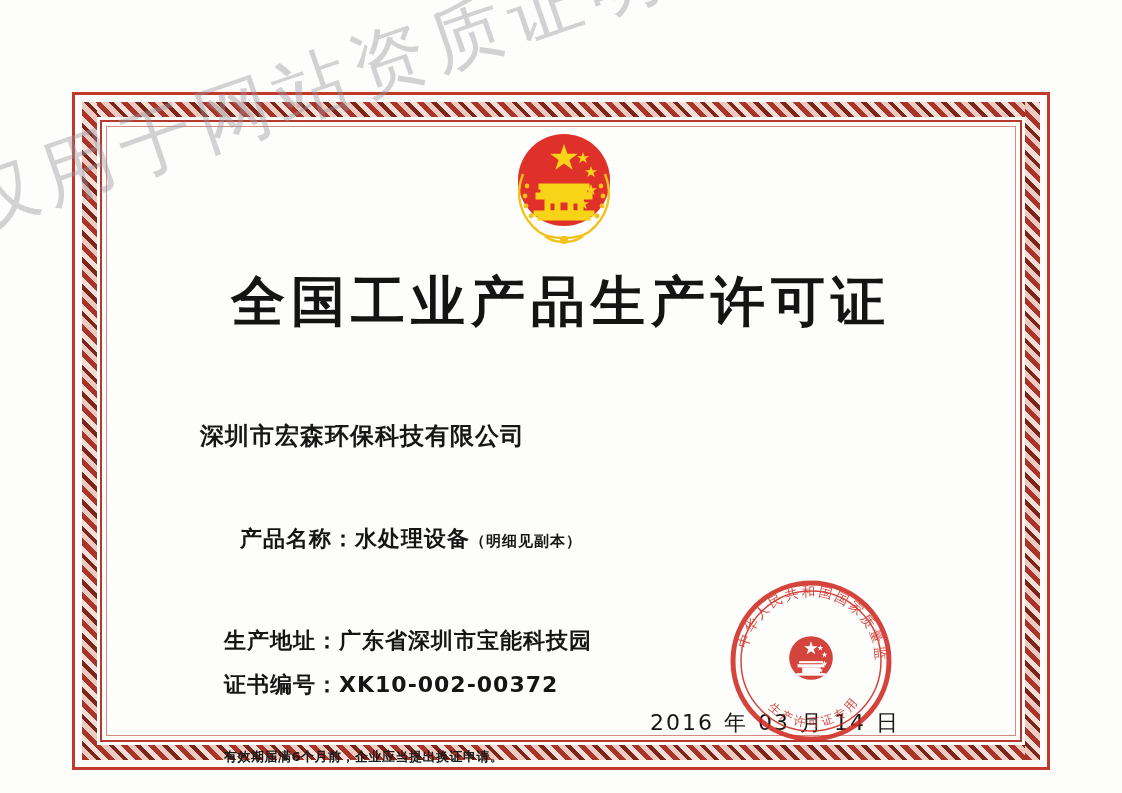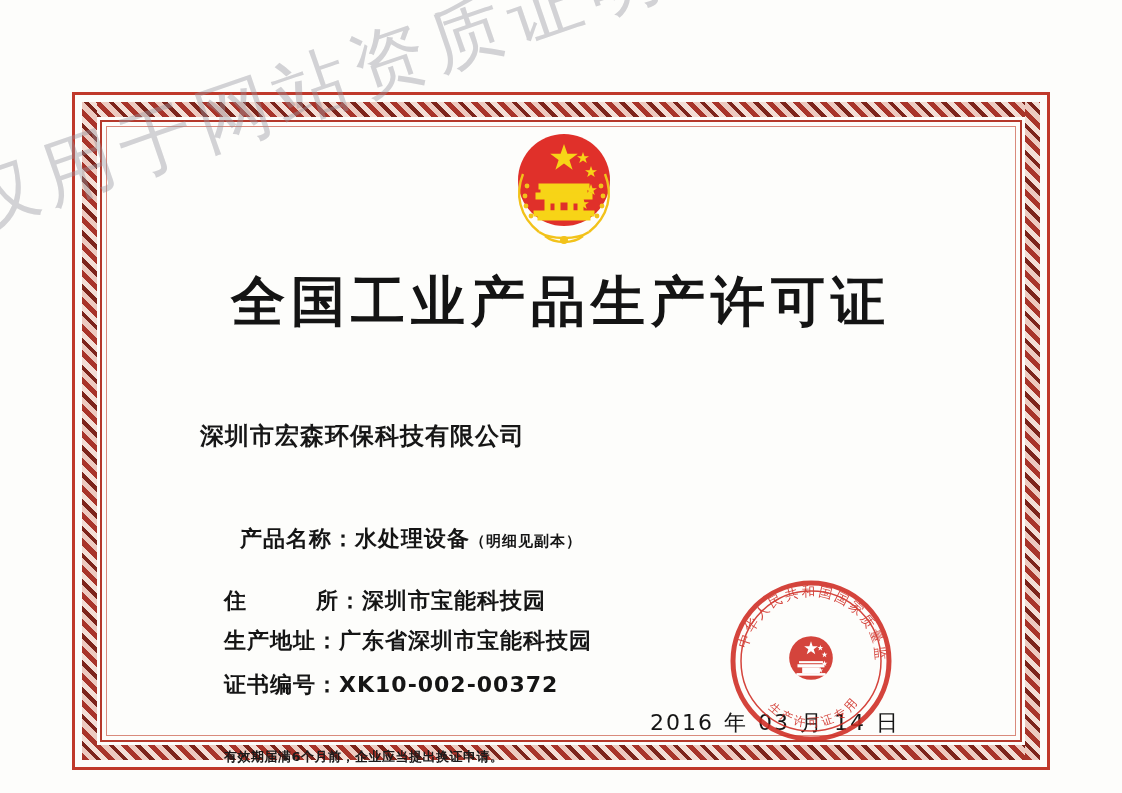--- a/index.html
+++ b/index.html
@@ -263,23 +263,20 @@
 
   <div id="title">全国工业产品生产许可证</div>
 
   <div id="company">深圳市宏森环保科技有限公司</div>
 
 
   <div class="field" id="f-product">
     <span class="label">产品名称：</span><span class="value">水处理设备</span><span class="note">（明细见副本）</span>
   </div>
 
-  <div class="field" id="f-address">
-    <span class="label">住　　　所：</span><span class="value">深圳市宝能科技园</span>
-  </div>
 
   <div class="field" id="f-factory">
     <span class="label">生产地址：</span><span class="value">广东省深圳市宝能科技园</span>
   </div>
 
   <div class="field" id="f-certno">
     <span class="label">证书编号：</span><span class="value">XK10-002-00372</span>
   </div>
 
 

